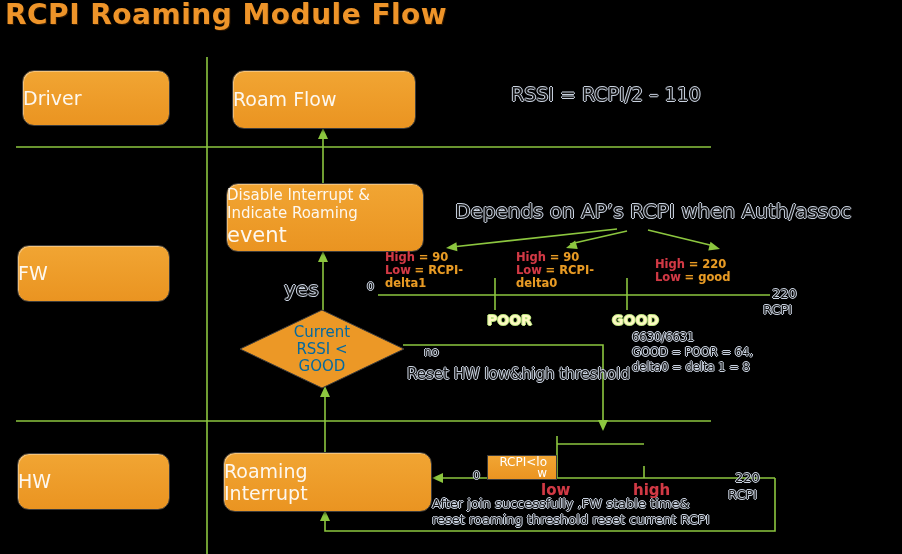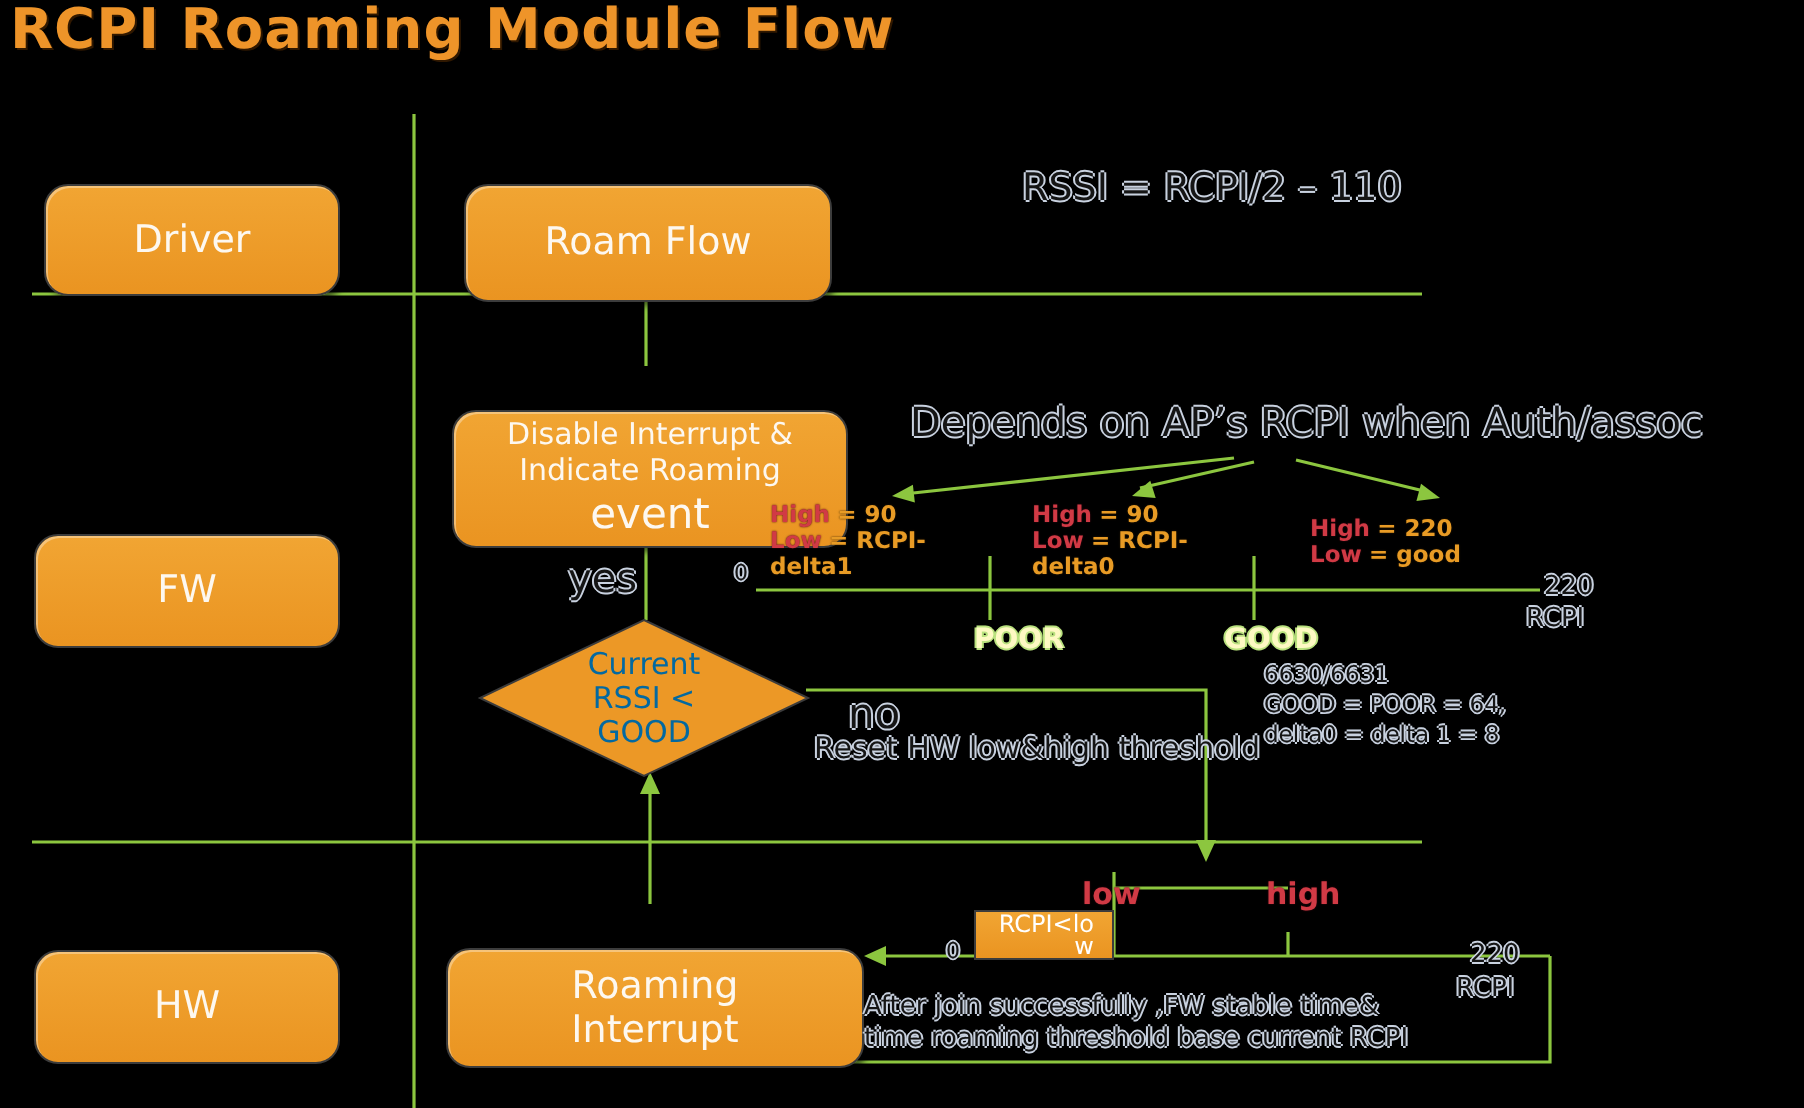--- a/index.html
+++ b/index.html
@@ -7,31 +7,31 @@
     position:relative;width:902px;height:554px;background:#000;overflow:hidden;
     font-family:"DejaVu Sans","Liberation Sans",sans-serif;
   }
   .abs{position:absolute;}
   
   .node{
     position:absolute;
     background:linear-gradient(180deg,#f1a533 0%,#ea9421 100%);
     border:1px solid #3c3c3c;border-radius:12px;
     box-shadow:inset 1px 1px 0 rgba(255,255,255,.35), 2px 2px 3px rgba(0,0,0,.55);
-    color:#fdf8f0;display:flex;flex-direction:column;align-items:center;justify-content:center;
-    text-align:center;line-height:1.18;margin-top:22px;
+    color:#fdf8f0;display:flex;flex-direction:column;align-items:flex-start;justify-content:center;
+    text-align:center;line-height:1.18;
   }
   .node .l{display:block;}
   
   .outl{
     color:#151515;
     text-shadow:-1px 0 0 #c9d2e0,1px 0 0 #c9d2e0,0 -1px 0 #c9d2e0,0 1px 0 #c9d2e0;
     white-space:nowrap;
   }
-  .red{color:#d13a45;font-weight:bold;text-shadow:0 0 1px #400a12;}
+  .red{color:#d13a45;font-weight:bold;text-shadow:0 0 1px #400a12;margin-top:43px;}
   .orn{color:#e89b25;font-weight:bold;text-shadow:0 0 1px #3a2504;}
   .grn{
     color:#fef9c3;font-weight:bold;
     text-shadow:-1px 0 0 #b9e17e,1px 0 0 #b9e17e,0 -1px 0 #b9e17e,0 1px 0 #b9e17e;
     white-space:nowrap;
   }
   .zone{position:absolute;font-size:11.5px;line-height:13px;white-space:nowrap;}
   .title{
     position:absolute;left:5px;top:-2px;font-size:28px;font-weight:bold;letter-spacing:.5px;
     color:#ee9429;text-shadow:1px 1px 0 rgba(60,30,0,.8);white-space:nowrap;
@@ -120,21 +120,21 @@
   </div>
 
   <div class="node" style="left:223px;top:452px;width:207px;height:58px;font-size:19px;">
     <span class="l">Roaming</span>
     <span class="l">Interrupt</span>
   </div>
 
   <div class="abs outl" style="left:511px;top:83px;font-size:19px;">RSSI = RCPI/2 – 110</div>
   <div class="abs outl" style="left:455px;top:199px;font-size:20px;">Depends on AP’s RCPI when Auth/assoc</div>
   <div class="abs outl" style="left:284px;top:277px;font-size:20px;">yes</div>
-  <div class="abs outl" style="left:424px;top:345px;font-size:21px;">no</div>
+  <div class="abs outl" style="left:424px;top:345px;font-size:12px;">no</div>
   <div class="abs outl" style="left:407px;top:365px;font-size:15px;">Reset HW low&amp;high threshold</div>
 
   <div class="zone" style="left:385px;top:251px;">
     <div><span class="red">High</span> <span class="orn">= 90</span></div>
     <div><span class="red">Low</span> <span class="orn">= RCPI-</span></div>
     <div><span class="orn">delta1</span></div>
   </div>
   <div class="zone" style="left:516px;top:251px;">
     <div><span class="red">High</span> <span class="orn">= 90</span></div>
     <div><span class="red">Low</span> <span class="orn">= RCPI-</span></div>
@@ -161,16 +161,16 @@
     <span>RCPI&lt;low</span>
   </div>
   <div class="abs outl" style="left:473px;top:469px;font-size:11px;">0</div>
   <div class="abs red" style="left:541px;top:438px;font-size:15px;">low</div>
   <div class="abs red" style="left:633px;top:438px;font-size:15px;">high</div>
   <div class="abs outl" style="left:735px;top:470px;font-size:13px;">220</div>
   <div class="abs outl" style="left:728px;top:487px;font-size:13px;">RCPI</div>
 
   <div class="abs outl" style="left:432px;top:496px;font-size:13px;line-height:15.5px;">
     <div>After join successfully ,FW stable time&amp;</div>
-    <div>time roaming threshold base current RCPI</div>
+    <div>reset roaming threshold reset current RCPI</div>
   </div>
 
 </div>
 
 </body></html>

